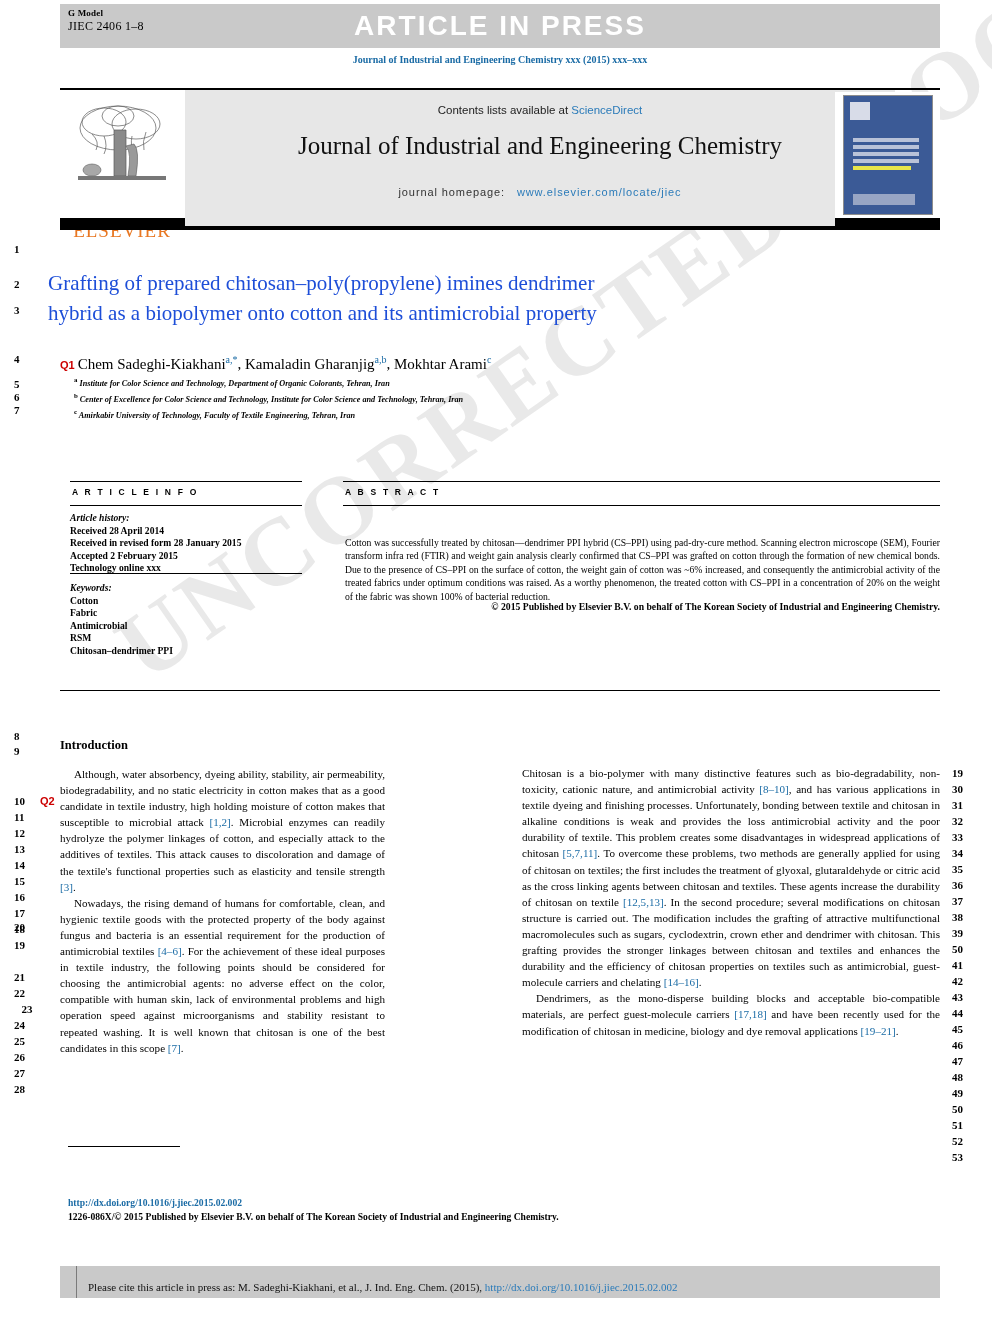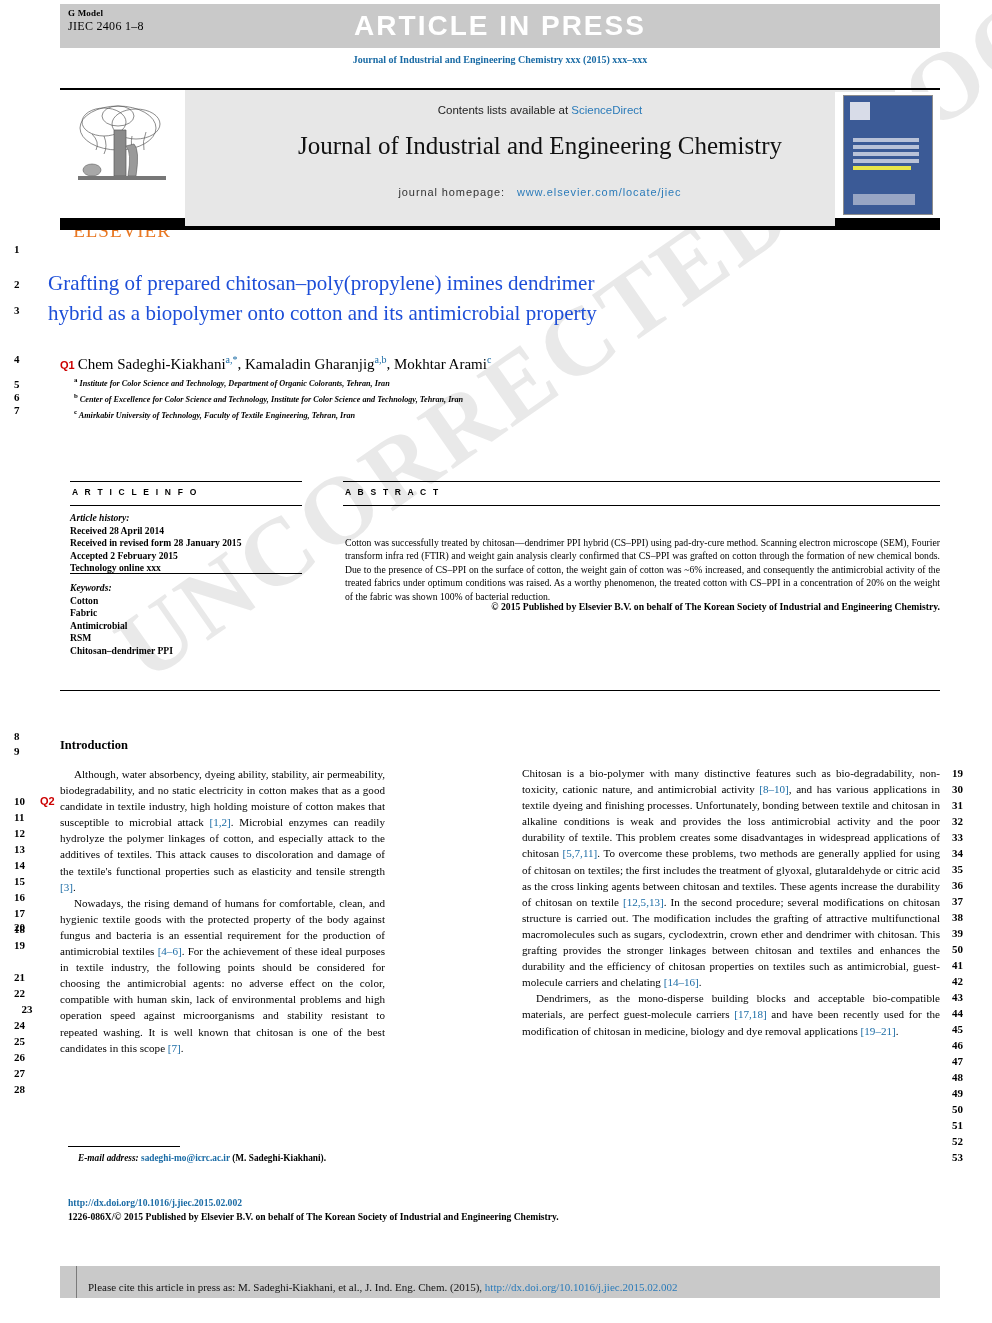--- a/index.html
+++ b/index.html
@@ -220,25 +220,20 @@
   </div>
   <div class="q2">Q2</div>
 
   <div class="colR">
     <p class="para noind"><span>Chitosan is a bio-polymer with many distinctive features such as bio-degradability, non-toxicity, cationic nature, and antimicrobial activity <span class="ref">[8–10]</span>, and has various applications in textile dyeing and finishing processes. Unfortunately, bonding between textile and chitosan in alkaline conditions is weak and provides the loss antimicrobial activity and the poor durability of textile. This problem creates some disadvantages in widespread applications of chitosan <span class="ref">[5,7,11]</span>. To overcome these problems, two methods are generally applied for using of chitosan on textiles; the first includes the treatment of glyoxal, glutaraldehyde or citric acid as the cross linking agents between chitosan and textiles. These agents increase the durability of chitosan on textile <span class="ref">[12,5,13]</span>. In the second procedure; several modifications on chitosan structure is carried out. The modification includes the grafting of attractive multifunctional macromolecules such as sugars, cyclodextrin, crown ether and dendrimer with chitosan. This grafting provides the stronger linkages between chitosan and textiles and enhances the durability and the efficiency of chitosan properties on textiles such as antimicrobial, guest-molecule carriers and chelating <span class="ref">[14–16]</span>.</span></p>
     <p class="para"><span>Dendrimers, as the mono-disperse building blocks and acceptable bio-compatible materials, are perfect guest-molecule carriers <span class="ref">[17,18]</span> and have been recently used for the modification of chitosan in medicine, biology and dye removal applications <span class="ref">[19–21]</span>.</span></p>
   </div>
 
   <div class="fn-rule"></div>
   <div class="footnote">
-    <div style="padding-left:10px">
-      <span class="em">E-mail address:</span>
-      <a href="#">sadeghi-mo@icrc.ac.ir</a>
-      <span>(M. Sadeghi-Kiakhani).</span>
-    </div>
   </div>
 
   <div class="doiline">
     <div><a href="#">http://dx.doi.org/10.1016/j.jiec.2015.02.002</a></div>
     <div>1226-086X/© 2015 Published by Elsevier B.V. on behalf of The Korean Society of Industrial and Engineering Chemistry.</div>
   </div>
 
   <div class="citebox">
     <div class="inner"></div>
     <div class="citetext">

